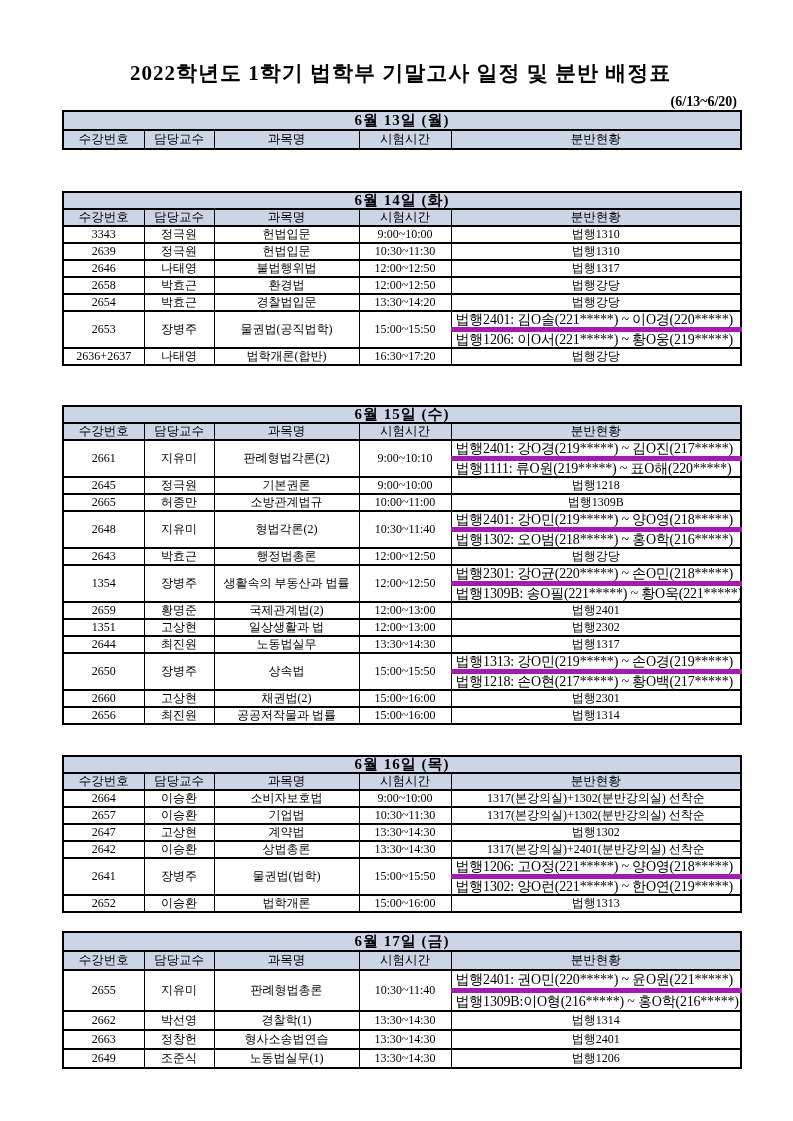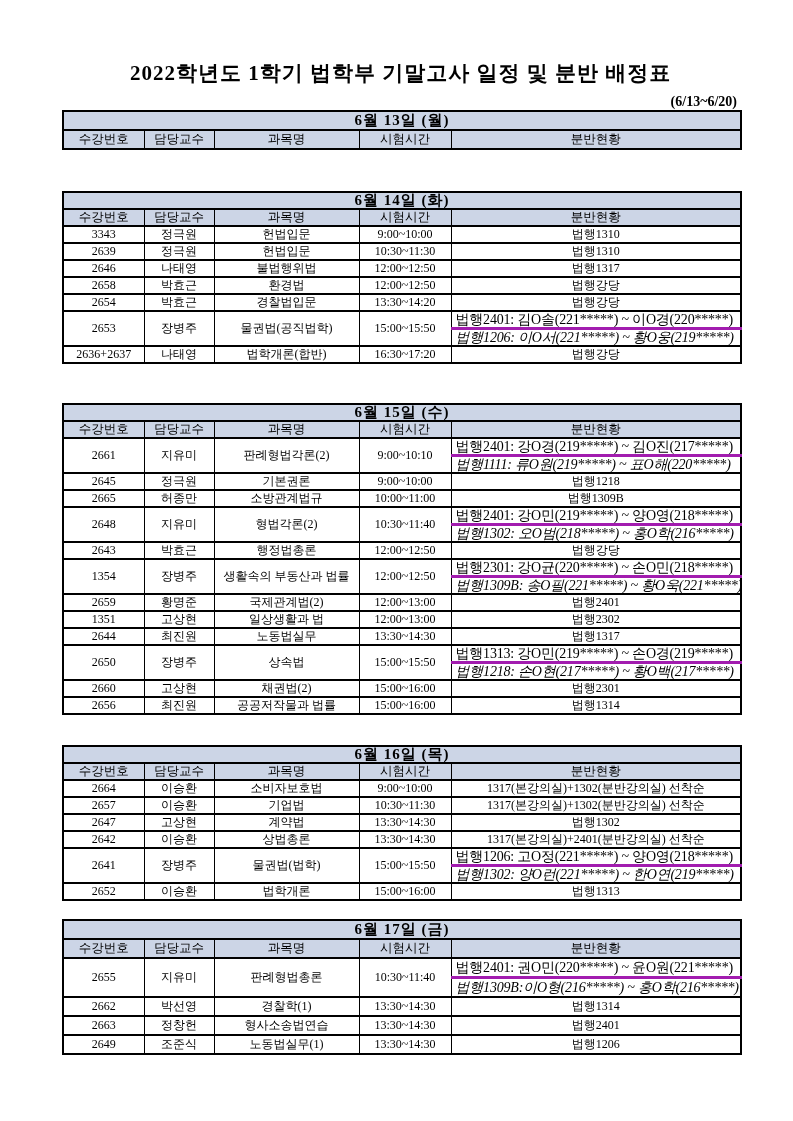--- a/index.html
+++ b/index.html
@@ -62,21 +62,21 @@
     letter-spacing: 1px;
     border-bottom: 2px solid #000;
   }
   .sched tr.head-row td {
     background: var(--header-bg, #ccd5e6);
     font-weight: normal;
     font-size: 12.5px;
     border-top: 2px solid #000;
   }
   .sched tr.main td { border-top: 2px solid #000; }
-  .sched tr.sub td { border-top: 3px solid #a21caf; font-style: italic; }
+  .sched tr.sub td { border-top: 5px solid #a21caf; }
   .sched td.sec {
     text-align: left;
     padding-left: 4px;
     font-size: 14px;
     letter-spacing: -0.2px;
   }
 </style>
 </head>
 <body style="--header-bg: #ccd5e6;">
 

